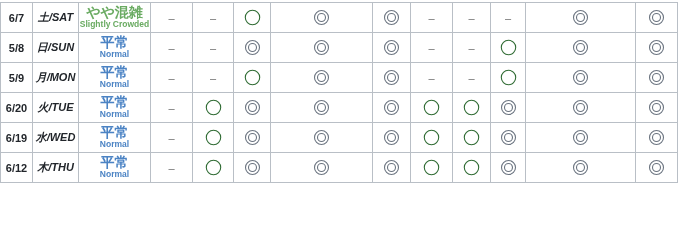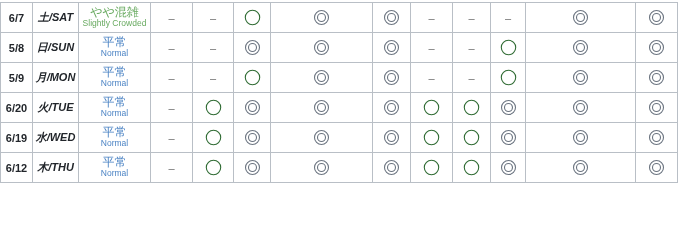--- a/index.html
+++ b/index.html
@@ -34,22 +34,22 @@
   
   td.date{font-weight:bold;font-size:11.5px;}
   td.day{font-weight:bold;font-size:11.5px;font-style:italic;}
   td.wk{background:#f7ddd0;}
 
   td.status{
     background:#ececec;
     line-height:1.08;
     padding:1px 0 0 0;
   }
-  .st-jp{display:block;font-size:12px;font-weight:normal;}
-  .st-en{display:block;font-size:8.5px;font-weight:normal;}
+  .st-jp{display:block;font-size:14px;font-weight:bold;}
+  .st-en{display:block;font-size:8.5px;font-weight:bold;}
   .st-normal .st-jp,.st-normal .st-en{color:#4b83c4;}
   .st-crowd .st-jp,.st-crowd .st-en{color:#6aab62;}
 
   
   td.slot{font-size:11px;}
   td.s-dash{background:#ffffff;color:#6d6d6d;}
   td.s-circle{background:#a9d79a;}
   td.s-dcircle{background:#dde8f1;}
 
   

